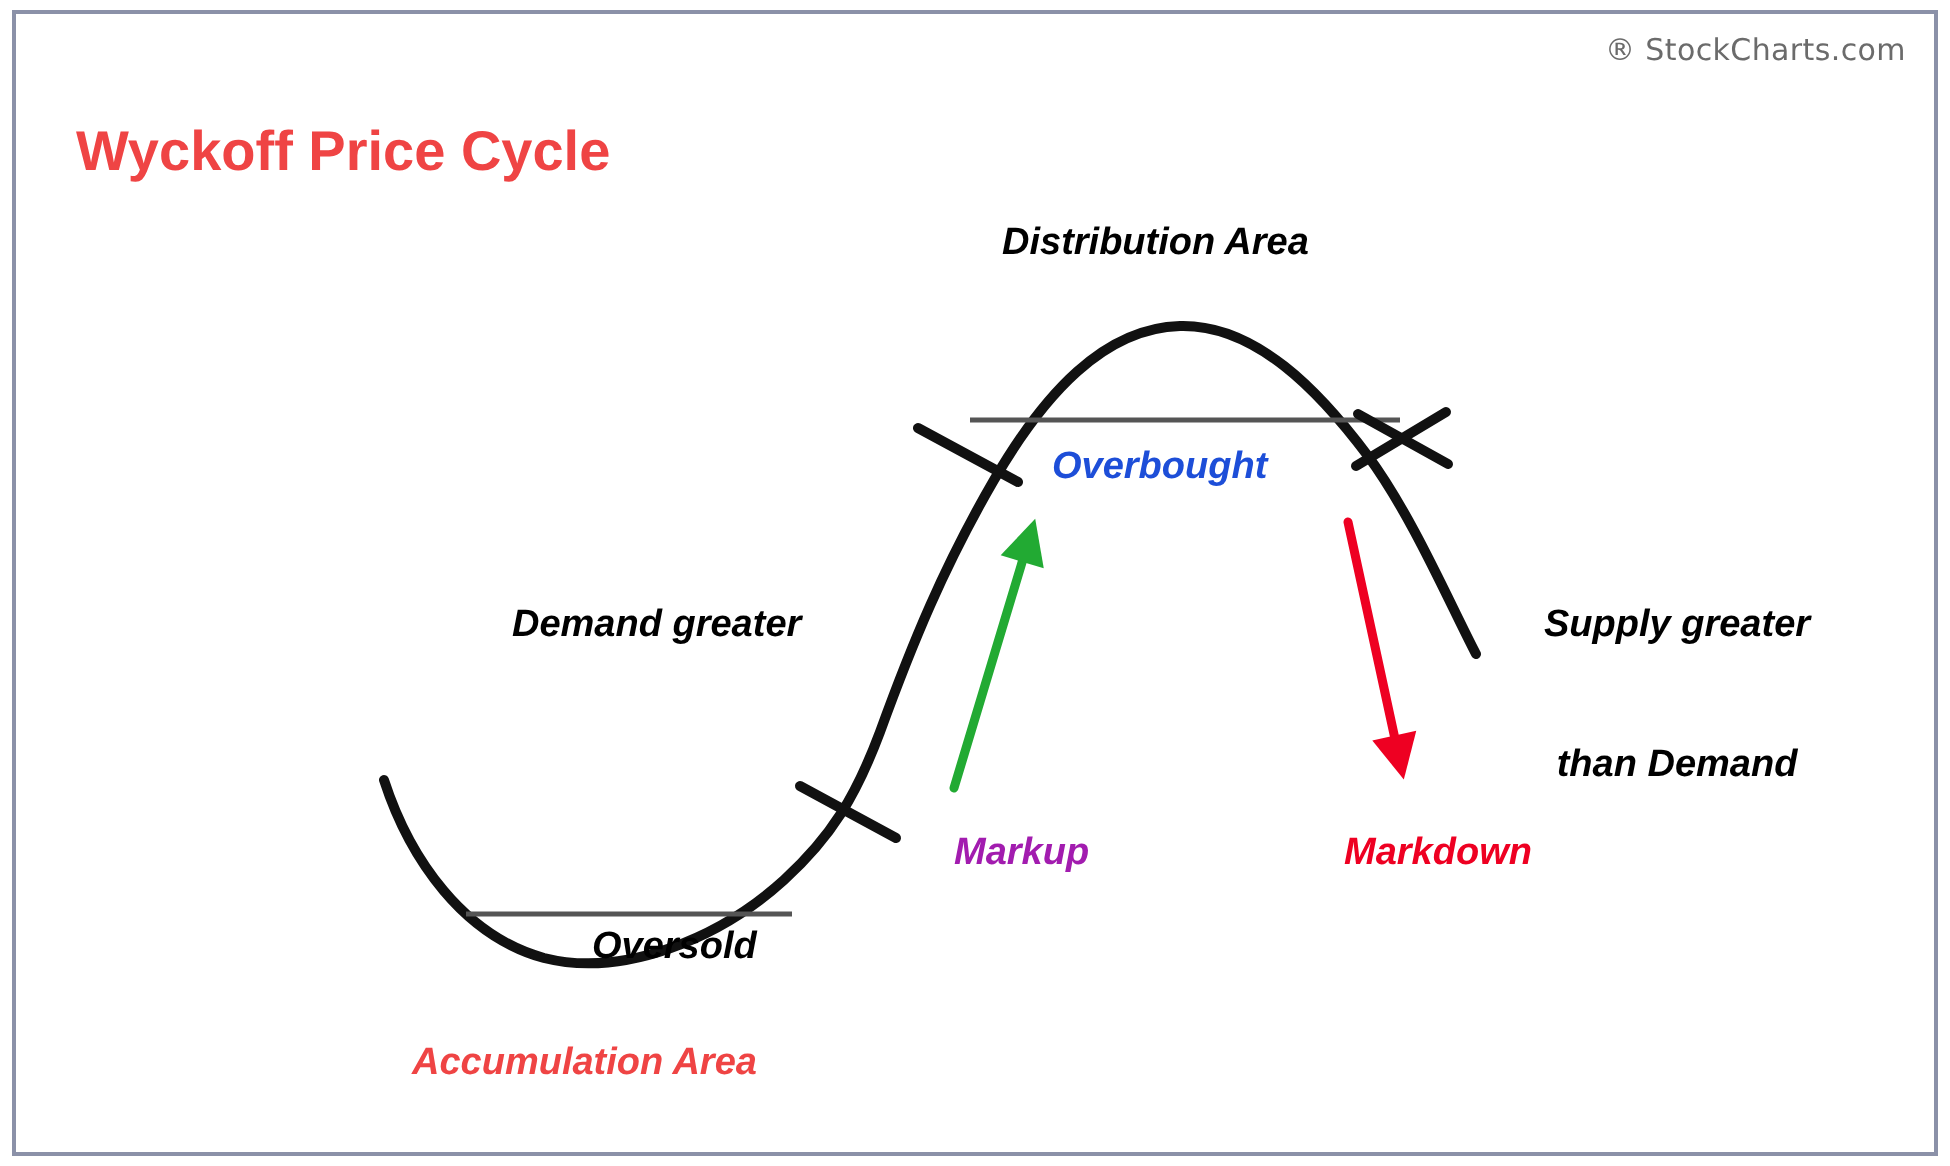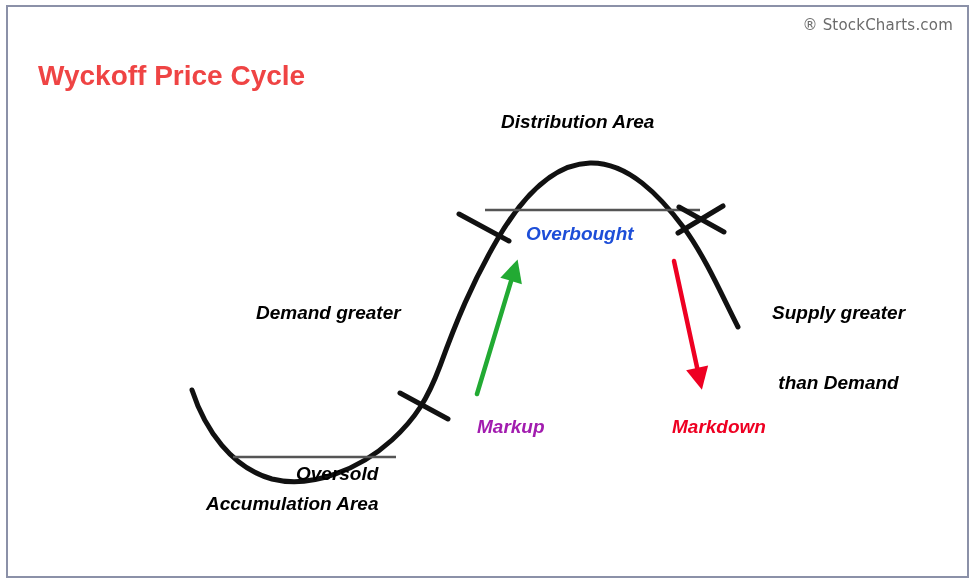--- a/index.html
+++ b/index.html
@@ -76,24 +76,24 @@
   #distribution-area {
     left: 501px;
     top: 110px;
     font-size: 19px;
     font-weight: bold;
     color: #000000;
   }
 
   #accumulation-area {
     left: 206px;
-    top: 492px;
-    font-size: 19px;
-    font-weight: bold;
-    color: #000000;
+    top: 520px;
+    font-size: 19px;
+    font-weight: bold;
+    color: #ef4444;
   }
 
   #overbought {
     left: 526px;
     top: 185px;
     font-size: 19px;
     font-weight: bold;
     color: #1d4ed8;
     margin-top: 37px;
   }

